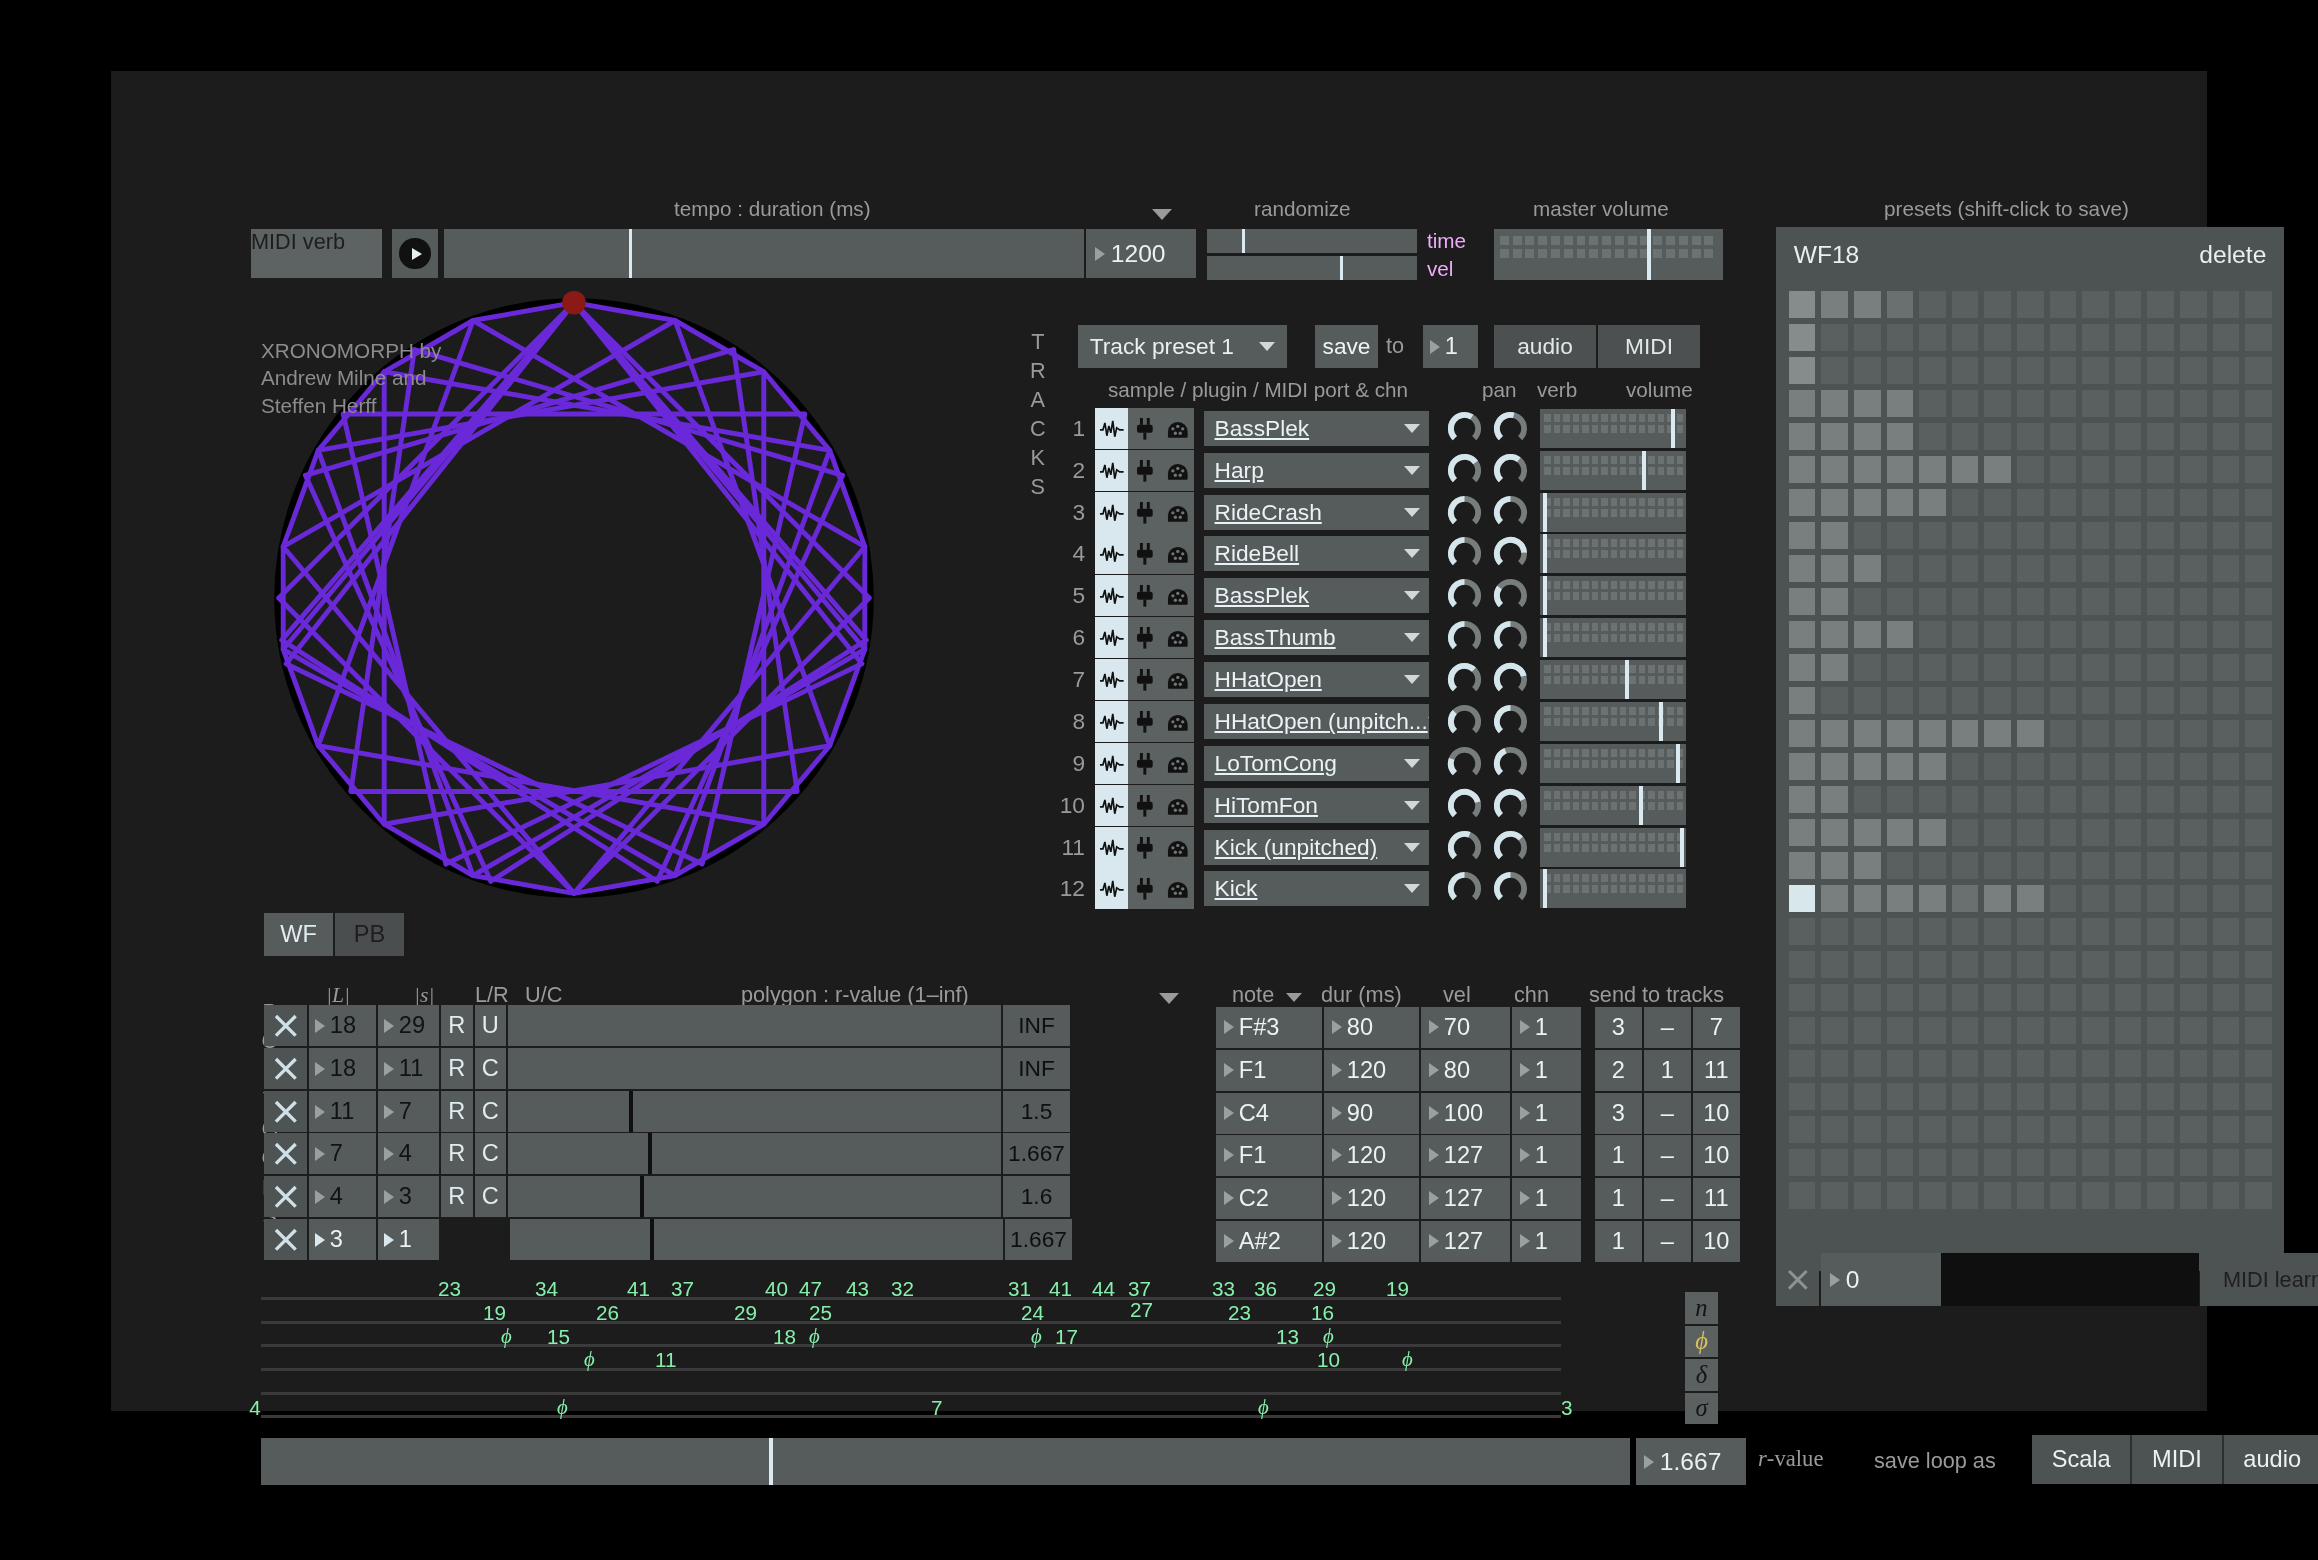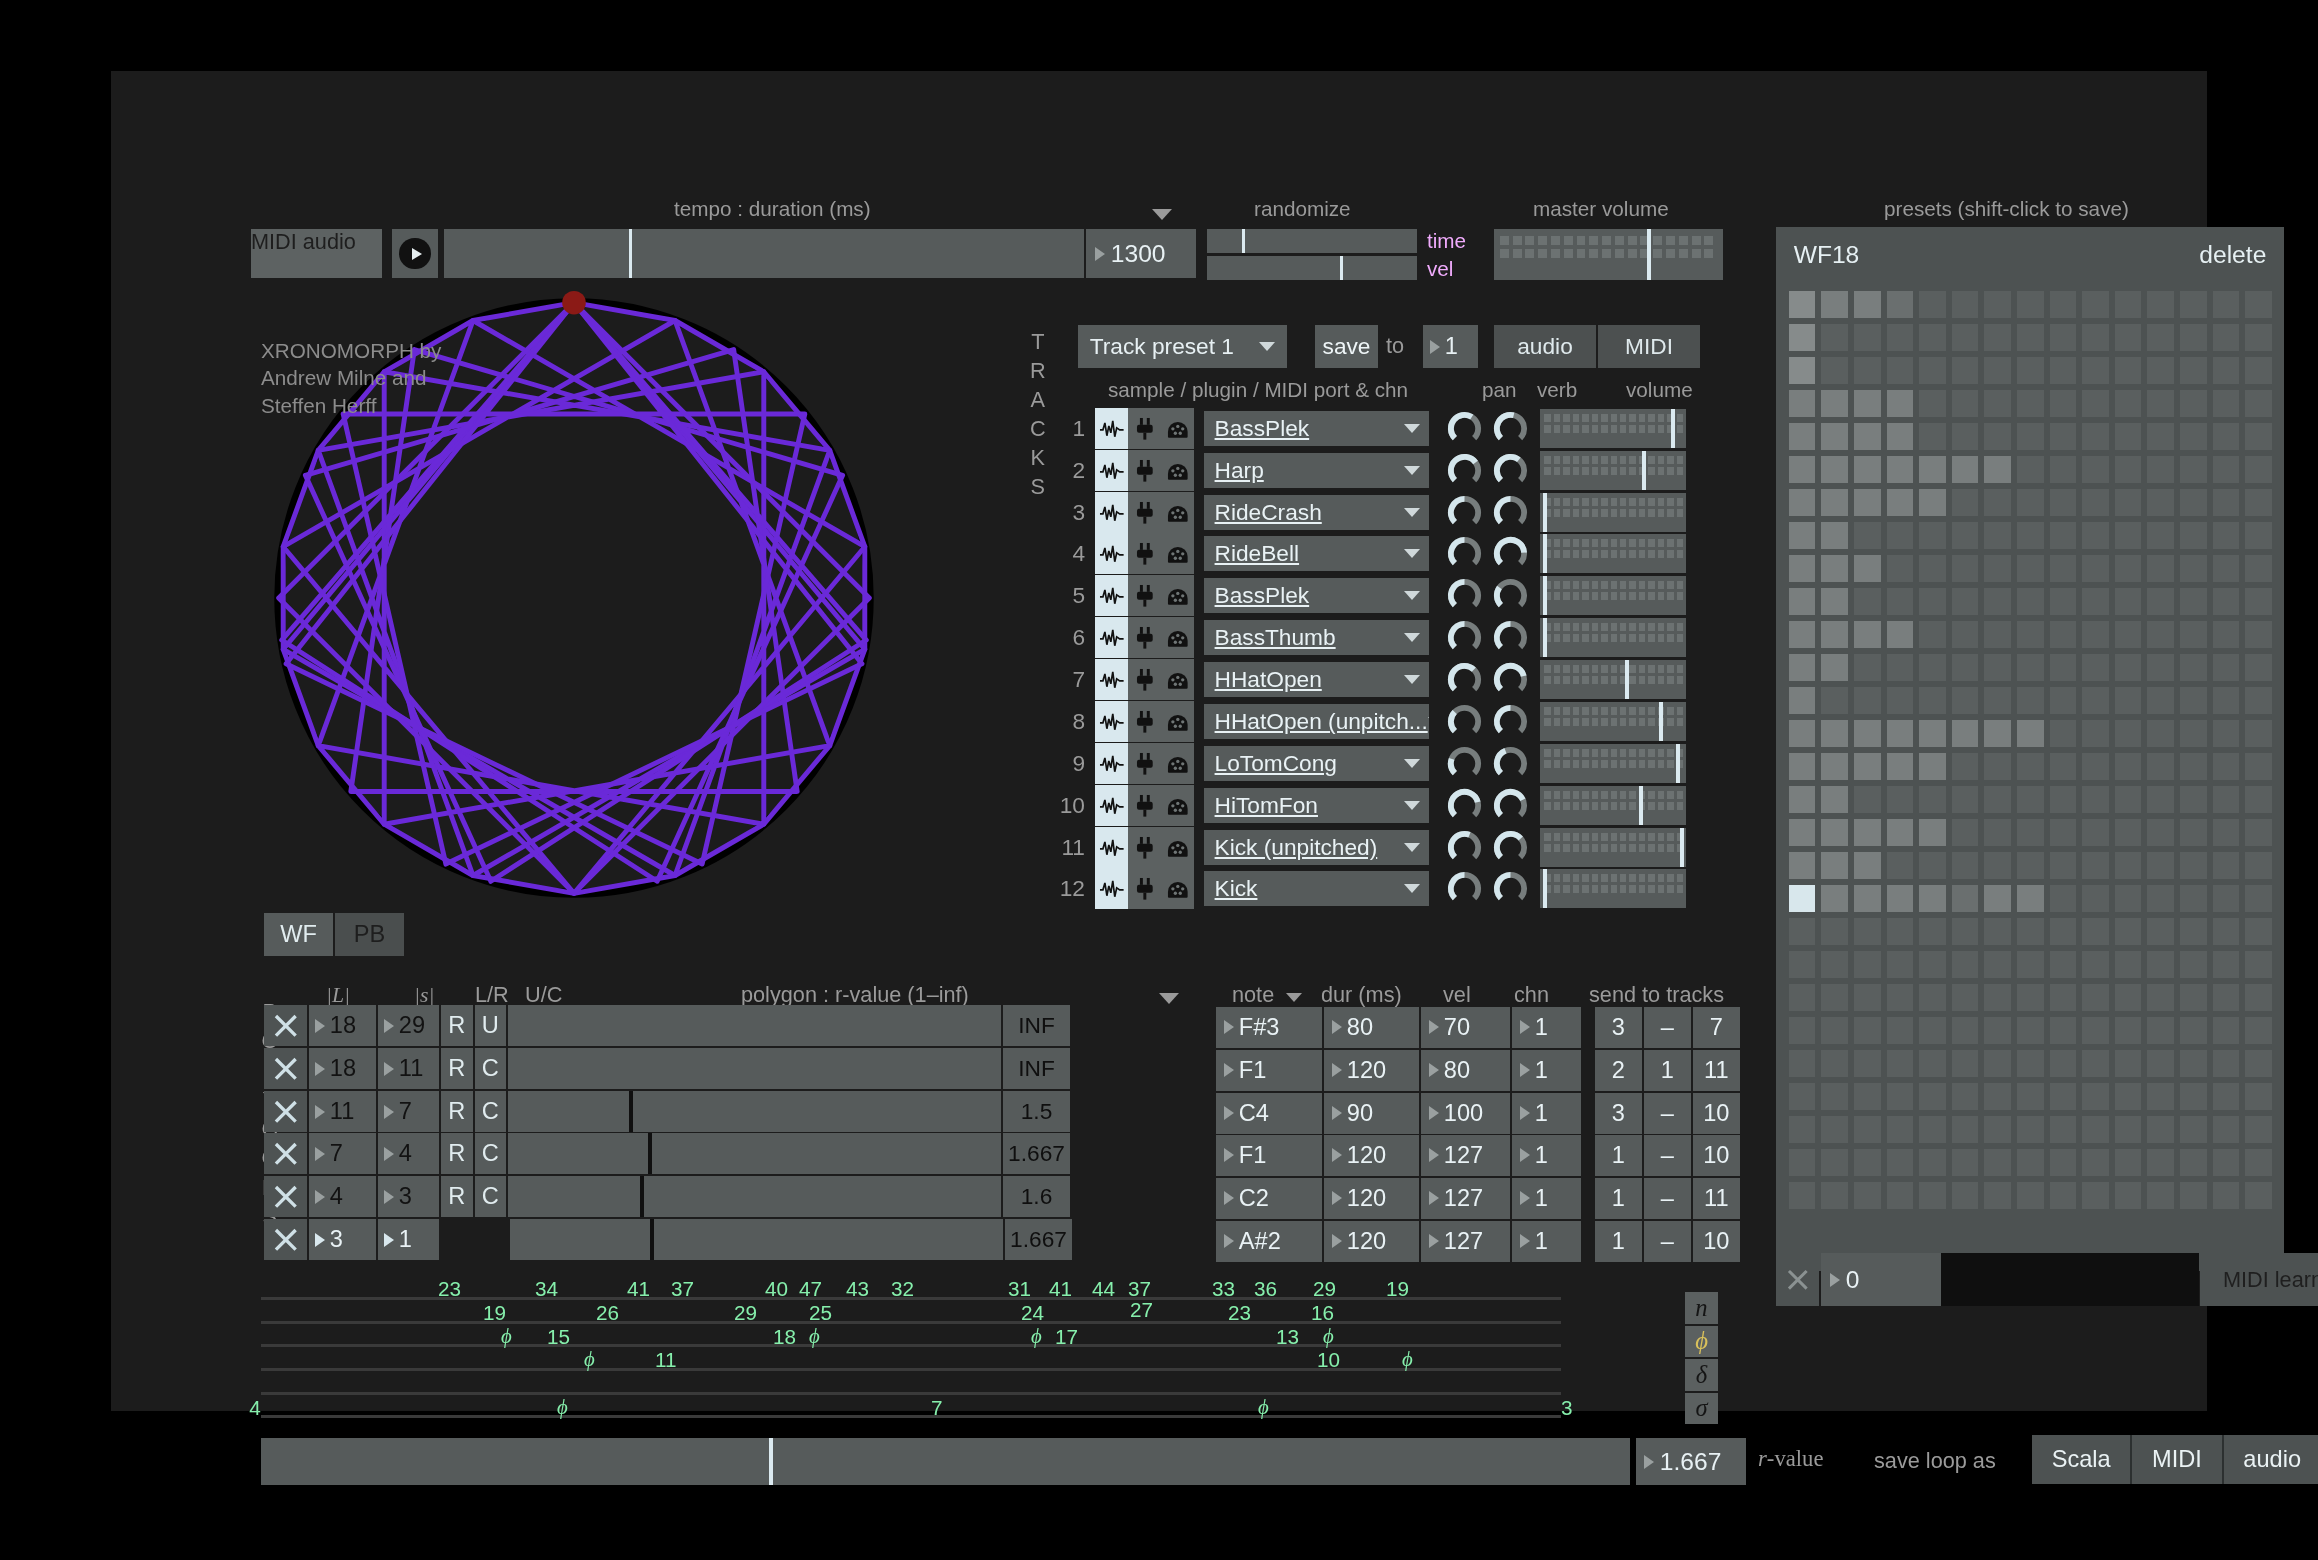--- a/index.html
+++ b/index.html
@@ -159,32 +159,32 @@
 
 
   <div id="body">
 
     <div class="toplabel" style="left:563px; top:126px;">tempo : duration (ms)</div>
     <div style="position:absolute;left:1041px;top:138px;width:0;height:0;border-left:10.8px solid transparent;border-right:10.8px solid transparent;border-top:11.8px solid #9a9a9a;"></div>
     <div class="toplabel" style="left:1143px; top:126px;">randomize</div>
     <div class="toplabel" style="left:1422px; top:126px;">master volume</div>
     <div class="toplabel" style="left:1773px; top:126px;">presets (shift-click to save)</div>
 
-    <div id="midisync">MIDI audio</div>
+    <div id="midisync">MIDI verb</div>
     <div id="playbtn">
       <span class="circ">
           <span class="tri"></span>
         </span>
     </div>
     <div id="temposlider">
         <div class="head"></div>
       </div>
     <div id="tempoval">
       <span class="ptri"></span>
-      <span>1300</span>
+      <span>1200</span>
     </div>
 
     <div id="randtime">
         <div class="head"></div>
       </div>
     <div id="randvel">
         <div class="head"></div>
       </div>
     <div class="rlab" style="top:158px;">time</div>
     <div class="rlab" style="top:186px;">vel</div>

